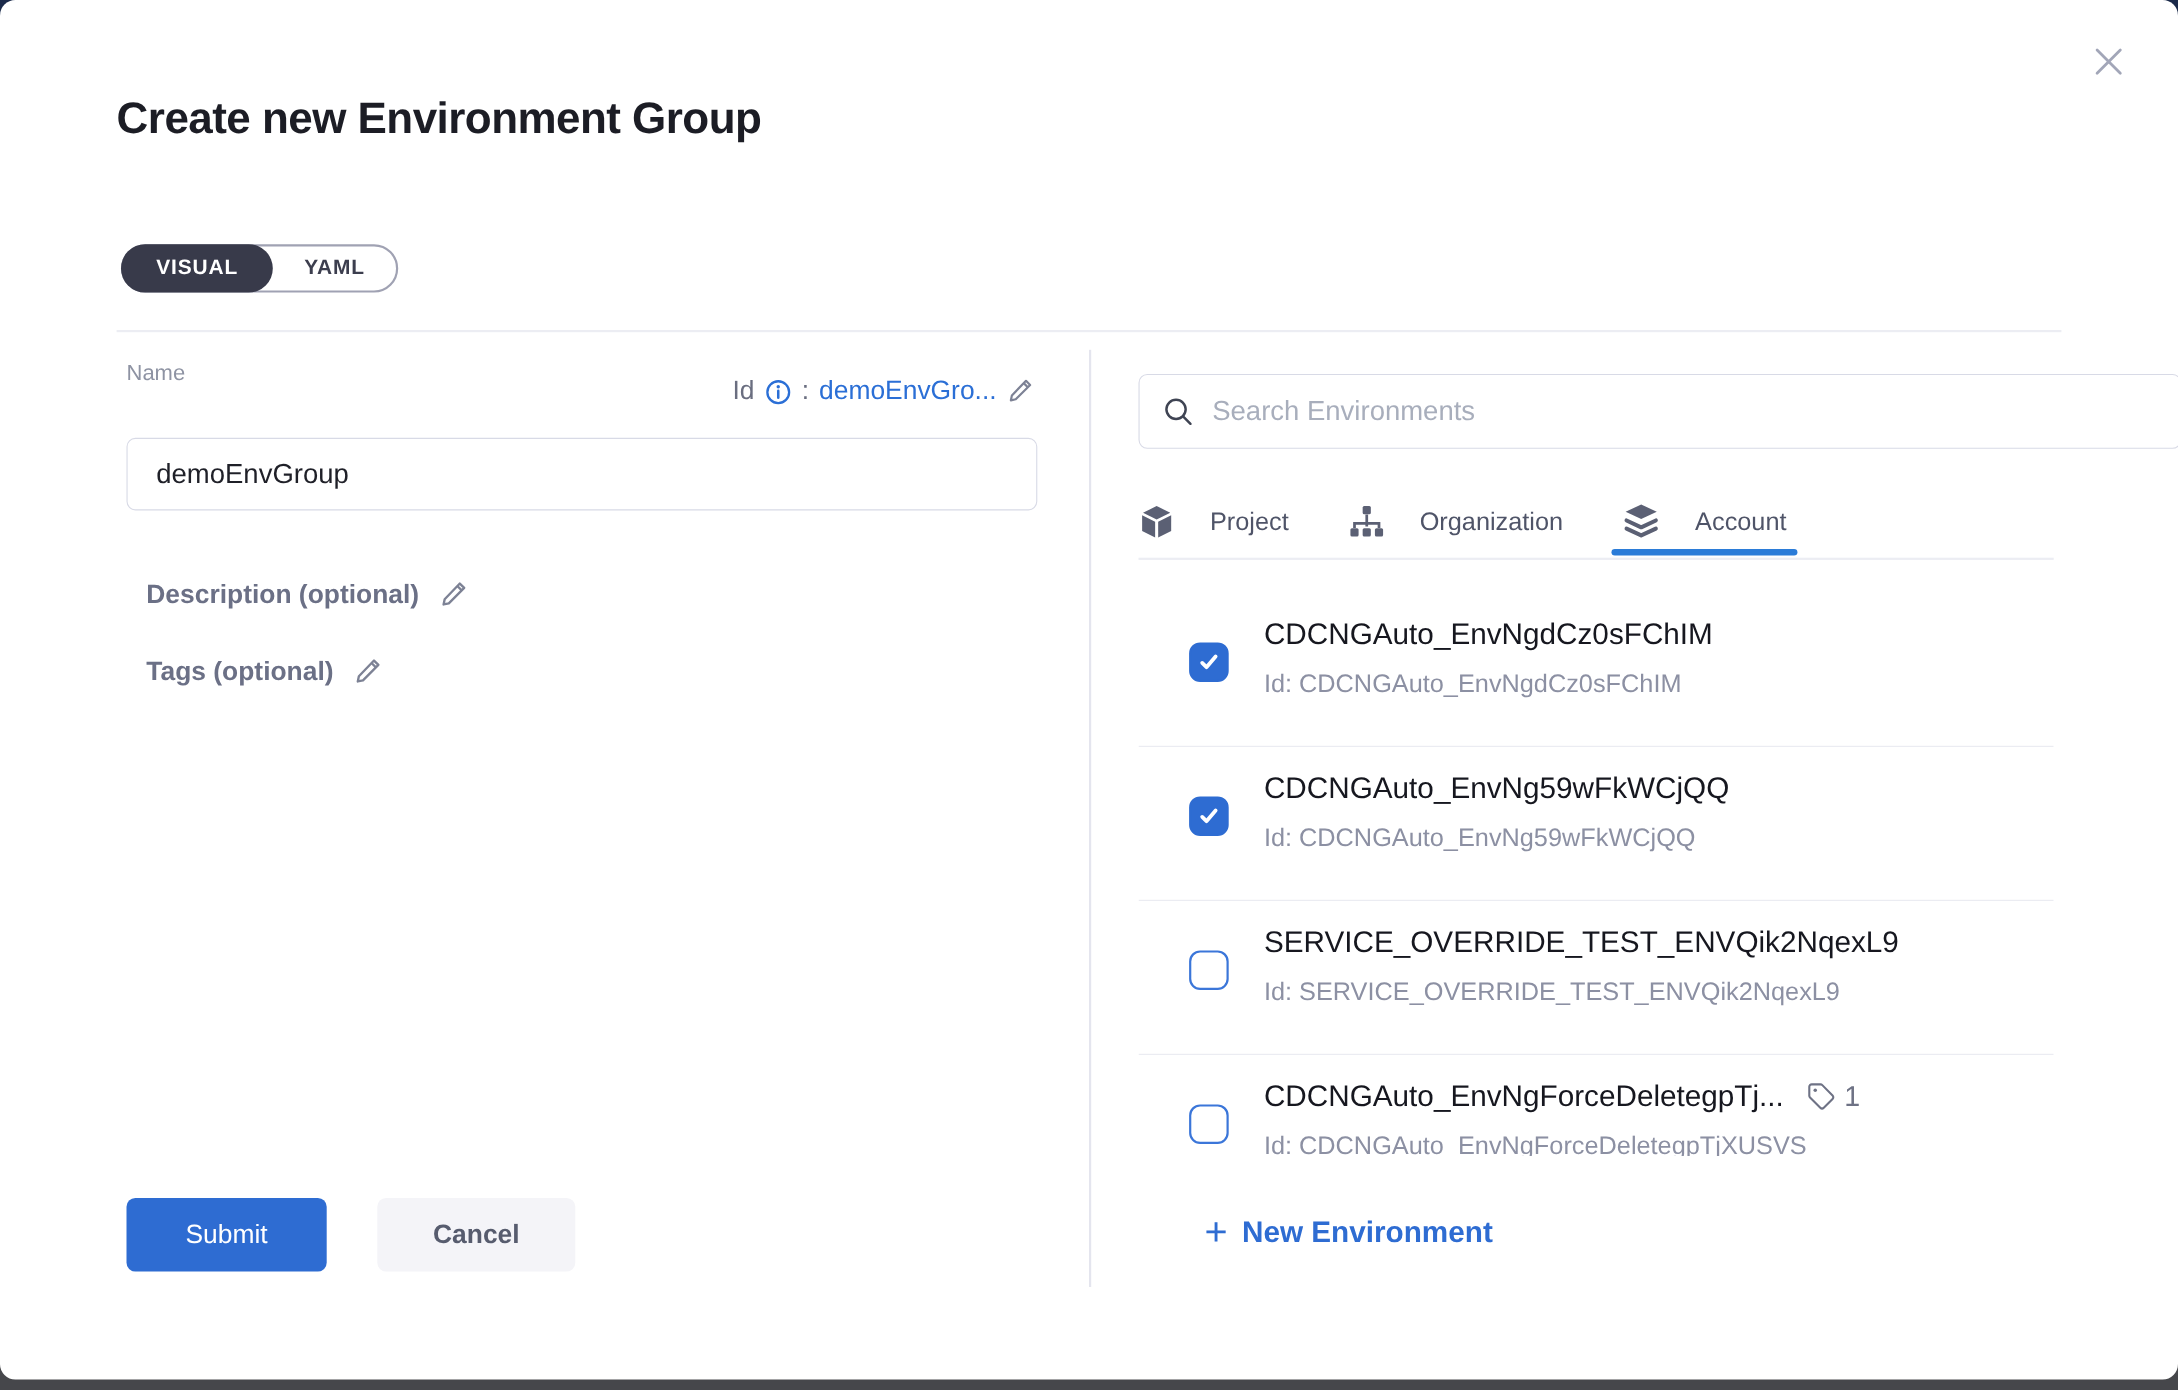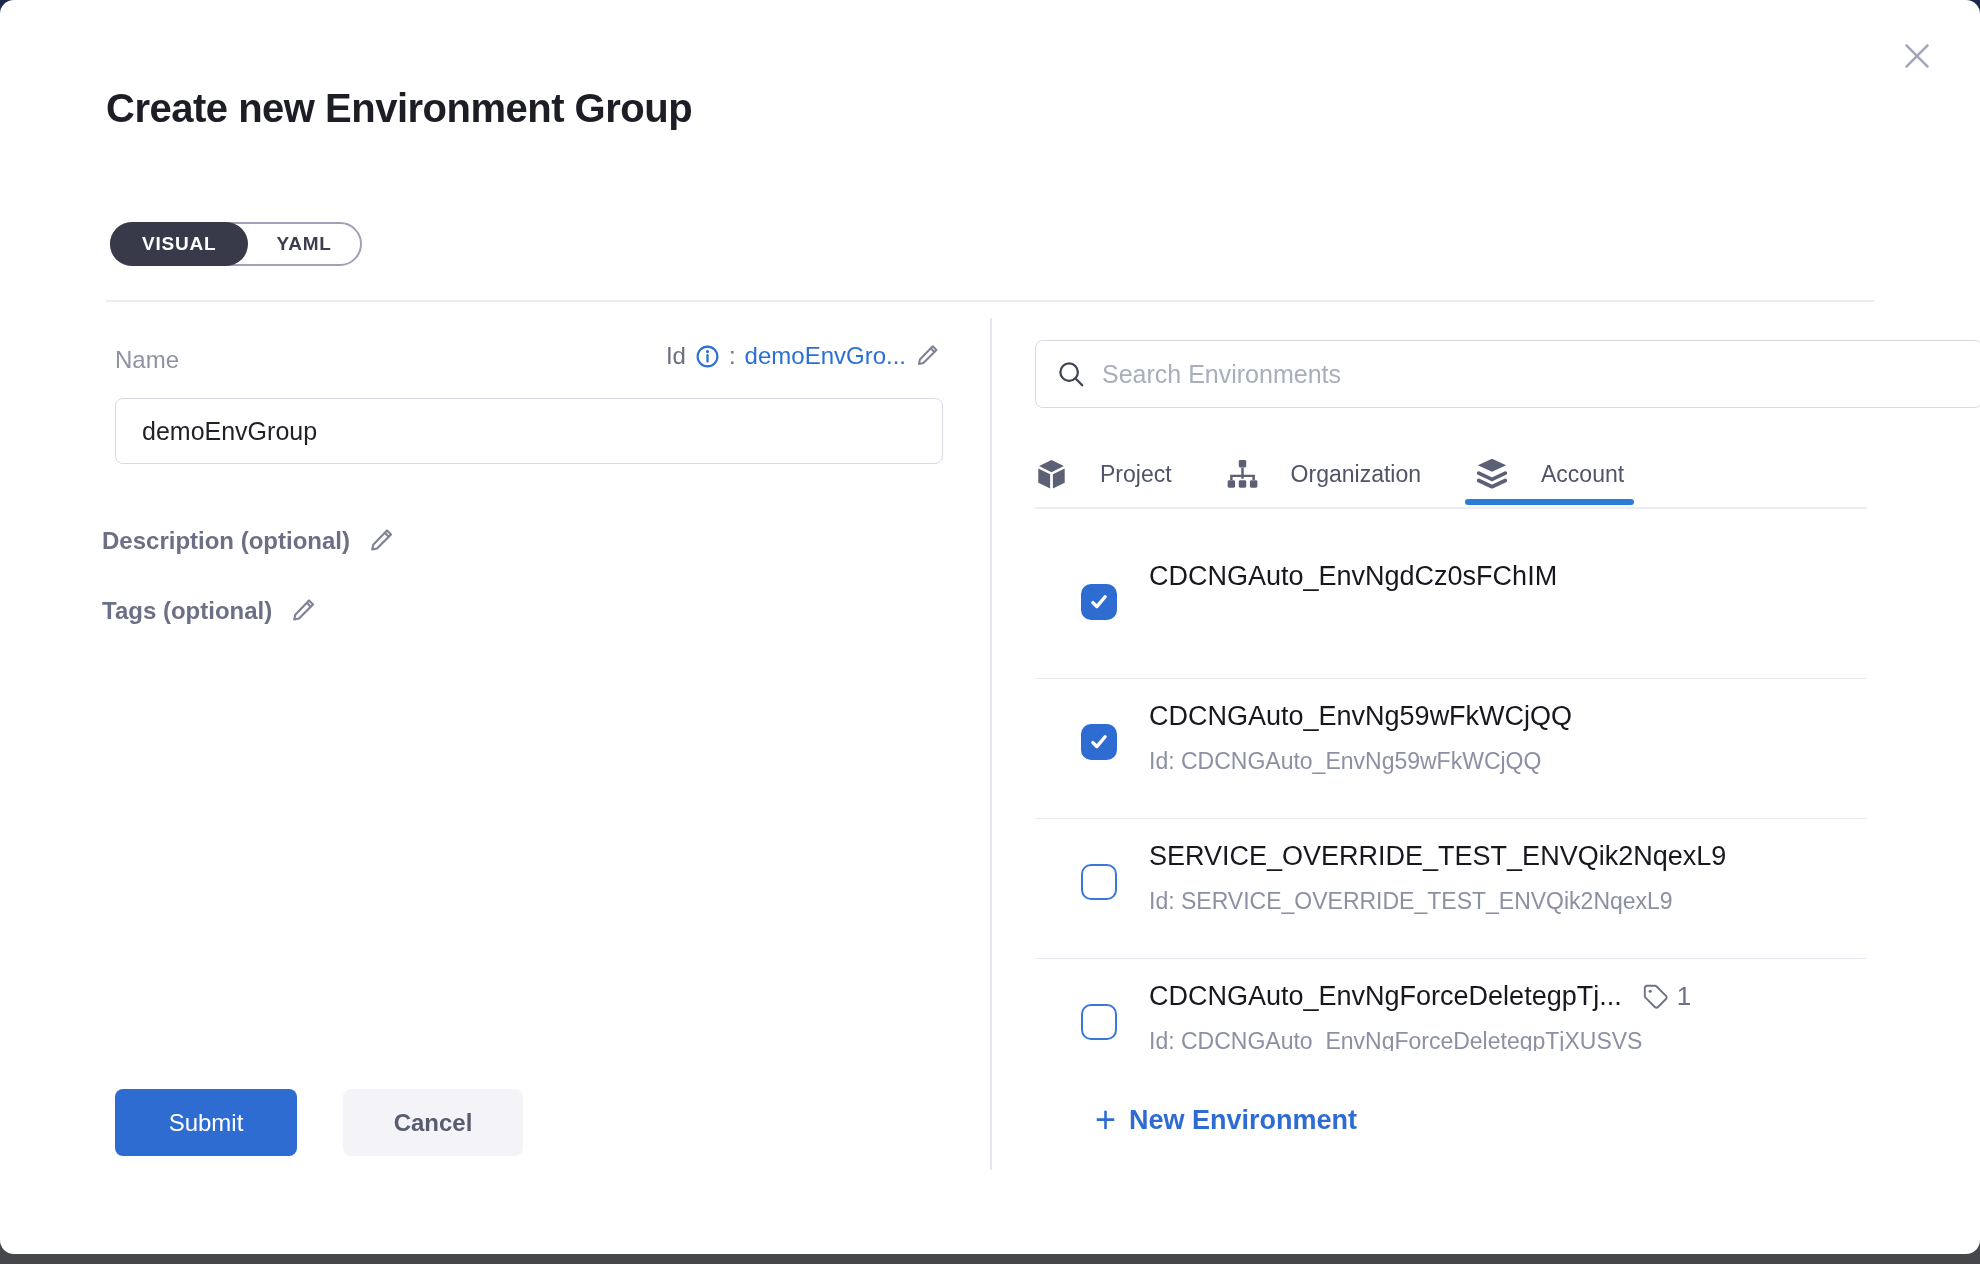--- a/index.html
+++ b/index.html
@@ -23,32 +23,32 @@
   
   .toggle { position:absolute; left:110px; top:222px; display:inline-flex; align-items:stretch;
             border:2px solid #a0a2b3; border-radius:24px; background:#fff; height:44px; }
   .seg { display:flex; align-items:center; padding:0 28px; font-size:19px; font-weight:700;
          letter-spacing:0.8px; color:#3c3e4e; cursor:pointer; border-radius:24px; }
   .seg-active { background:#383a4a; color:#ffffff; margin:-2px 0 -2px -2px; padding:0 32px; }
 
   .hr { position:absolute; left:106px; top:300px; width:1768px; height:2px; background:#ecedf3; }
 
   
-  .name-label { position:absolute; left:115px; top:346px; font-size:24px; color:#8e93a3;text-align:right; }
+  .name-label { position:absolute; left:115px; top:328px; font-size:20px; color:#8e93a3;text-align:right; }
   .id-row { position:absolute; left:115px; top:342px; width:828px; display:flex;
             justify-content:flex-end; align-items:center; gap:9px; font-size:24px; }
   .id-label, .id-sep { color:#6a6e80; }
   .id-value { color:#2b6fd6; cursor:pointer; text-decoration:none; }
   .icon-btn { background:none; border:none; cursor:pointer; display:inline-flex; align-items:center; }
 
   .text-input { position:absolute; left:115px; top:398px; width:828px; height:66px;
                 border:1.5px solid #d8dae6; border-radius:8px; font-size:25px; color:#1f2028;
                 padding:0 26px; outline:none; font-family:"Liberation Sans", sans-serif; }
 
-  .opt-row { position:absolute; left:102px; display:flex; align-items:center; gap:18px; }
+  .opt-row { position:absolute; left:133px; display:flex; align-items:center; gap:18px; }
   .opt-row.desc { top:526px; }
   .opt-row.tags { top:596px; }
   .opt-label { font-size:24px; font-weight:700; color:#6b7086; }
 
   .submit-btn { position:absolute; left:115px; top:1089px; width:182px; height:67px;
                 background:#2e6cd2; color:#fff; border:none; border-radius:8px;
                 font-size:24px; font-weight:400; cursor:pointer; font-family:"Liberation Sans", sans-serif; }
   .cancel-btn { position:absolute; left:343px; top:1089px; width:180px; height:67px;
                 background:#f4f4f8; color:#575c6e; border:none; border-radius:8px;
                 font-size:24px; font-weight:700; cursor:pointer; font-family:"Liberation Sans", sans-serif; }
@@ -212,20 +212,21 @@
         <div class="cbx checked">
           <svg width="22" height="22" viewBox="0 0 18 18">
               <path d="M4 9.5l3.2 3.2 6.8-8" stroke="#ffffff" stroke-width="2.8" fill="none" stroke-linecap="round" stroke-linejoin="round"></path>
             </svg>
         </div>
         <div class="env-main">
           <div class="env-name-line">
             <span class="env-name">CDCNGAuto_EnvNgdCz0sFChIM</span>
 
           </div>
+          <div class="env-id">Id: CDCNGAuto_EnvNgdCz0sFChIM</div>
         </div>
       </div>
 
       <div class="env-row">
         <div class="cbx checked">
           <svg width="22" height="22" viewBox="0 0 18 18">
               <path d="M4 9.5l3.2 3.2 6.8-8" stroke="#ffffff" stroke-width="2.8" fill="none" stroke-linecap="round" stroke-linejoin="round"></path>
             </svg>
         </div>
         <div class="env-main">

